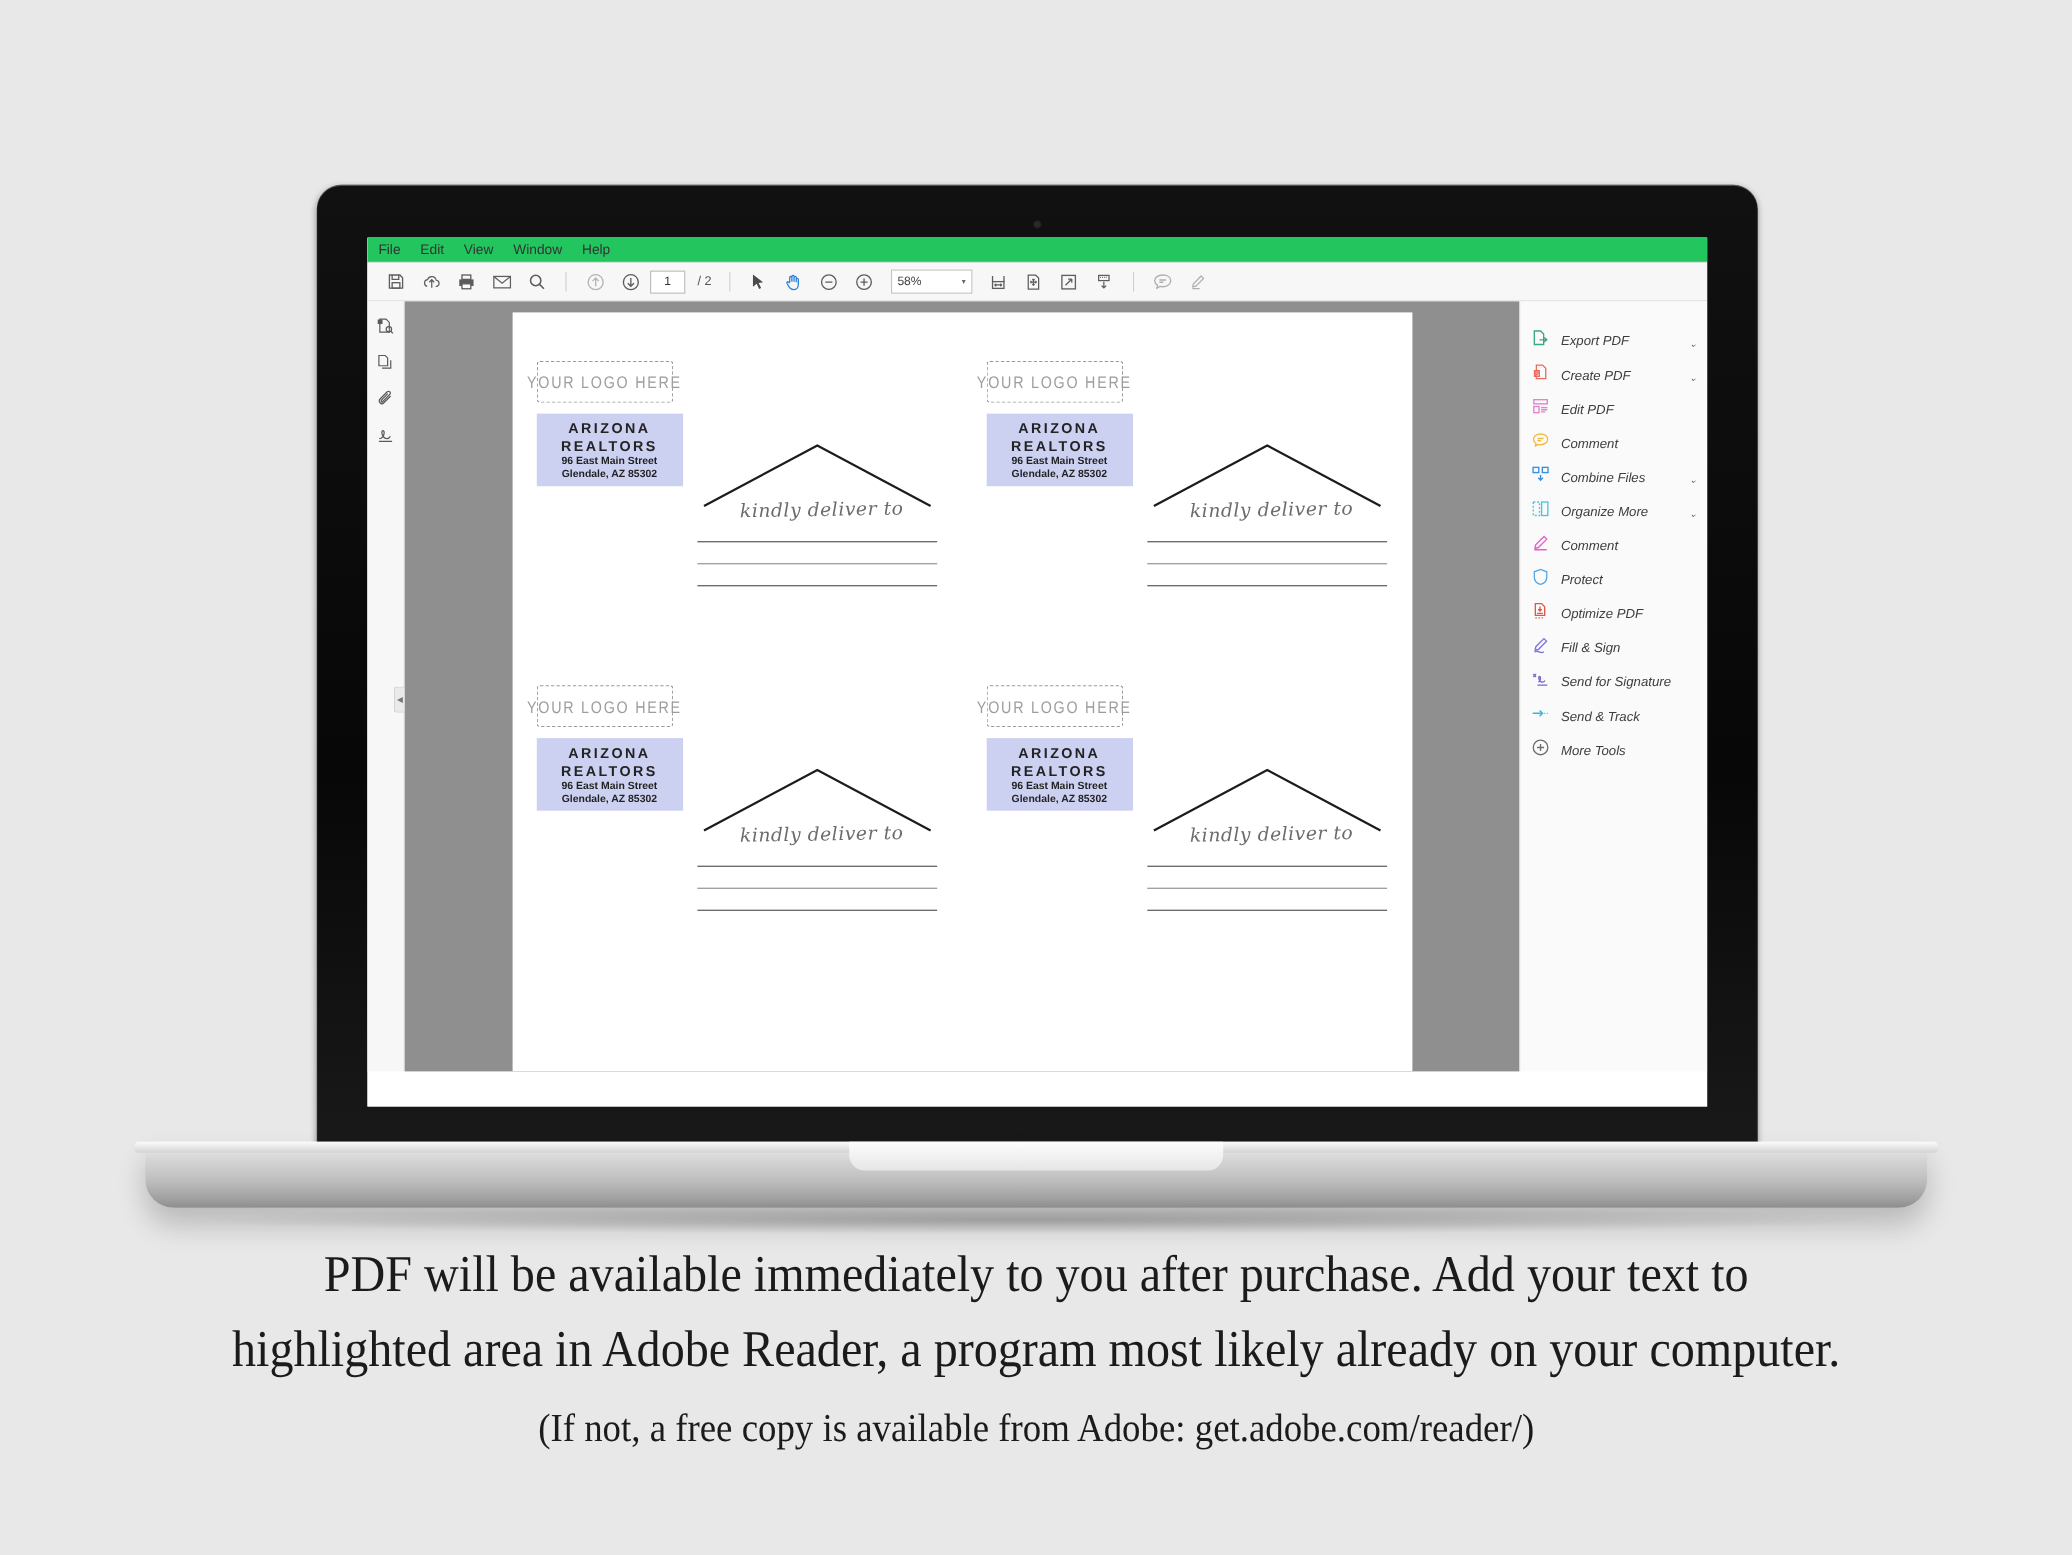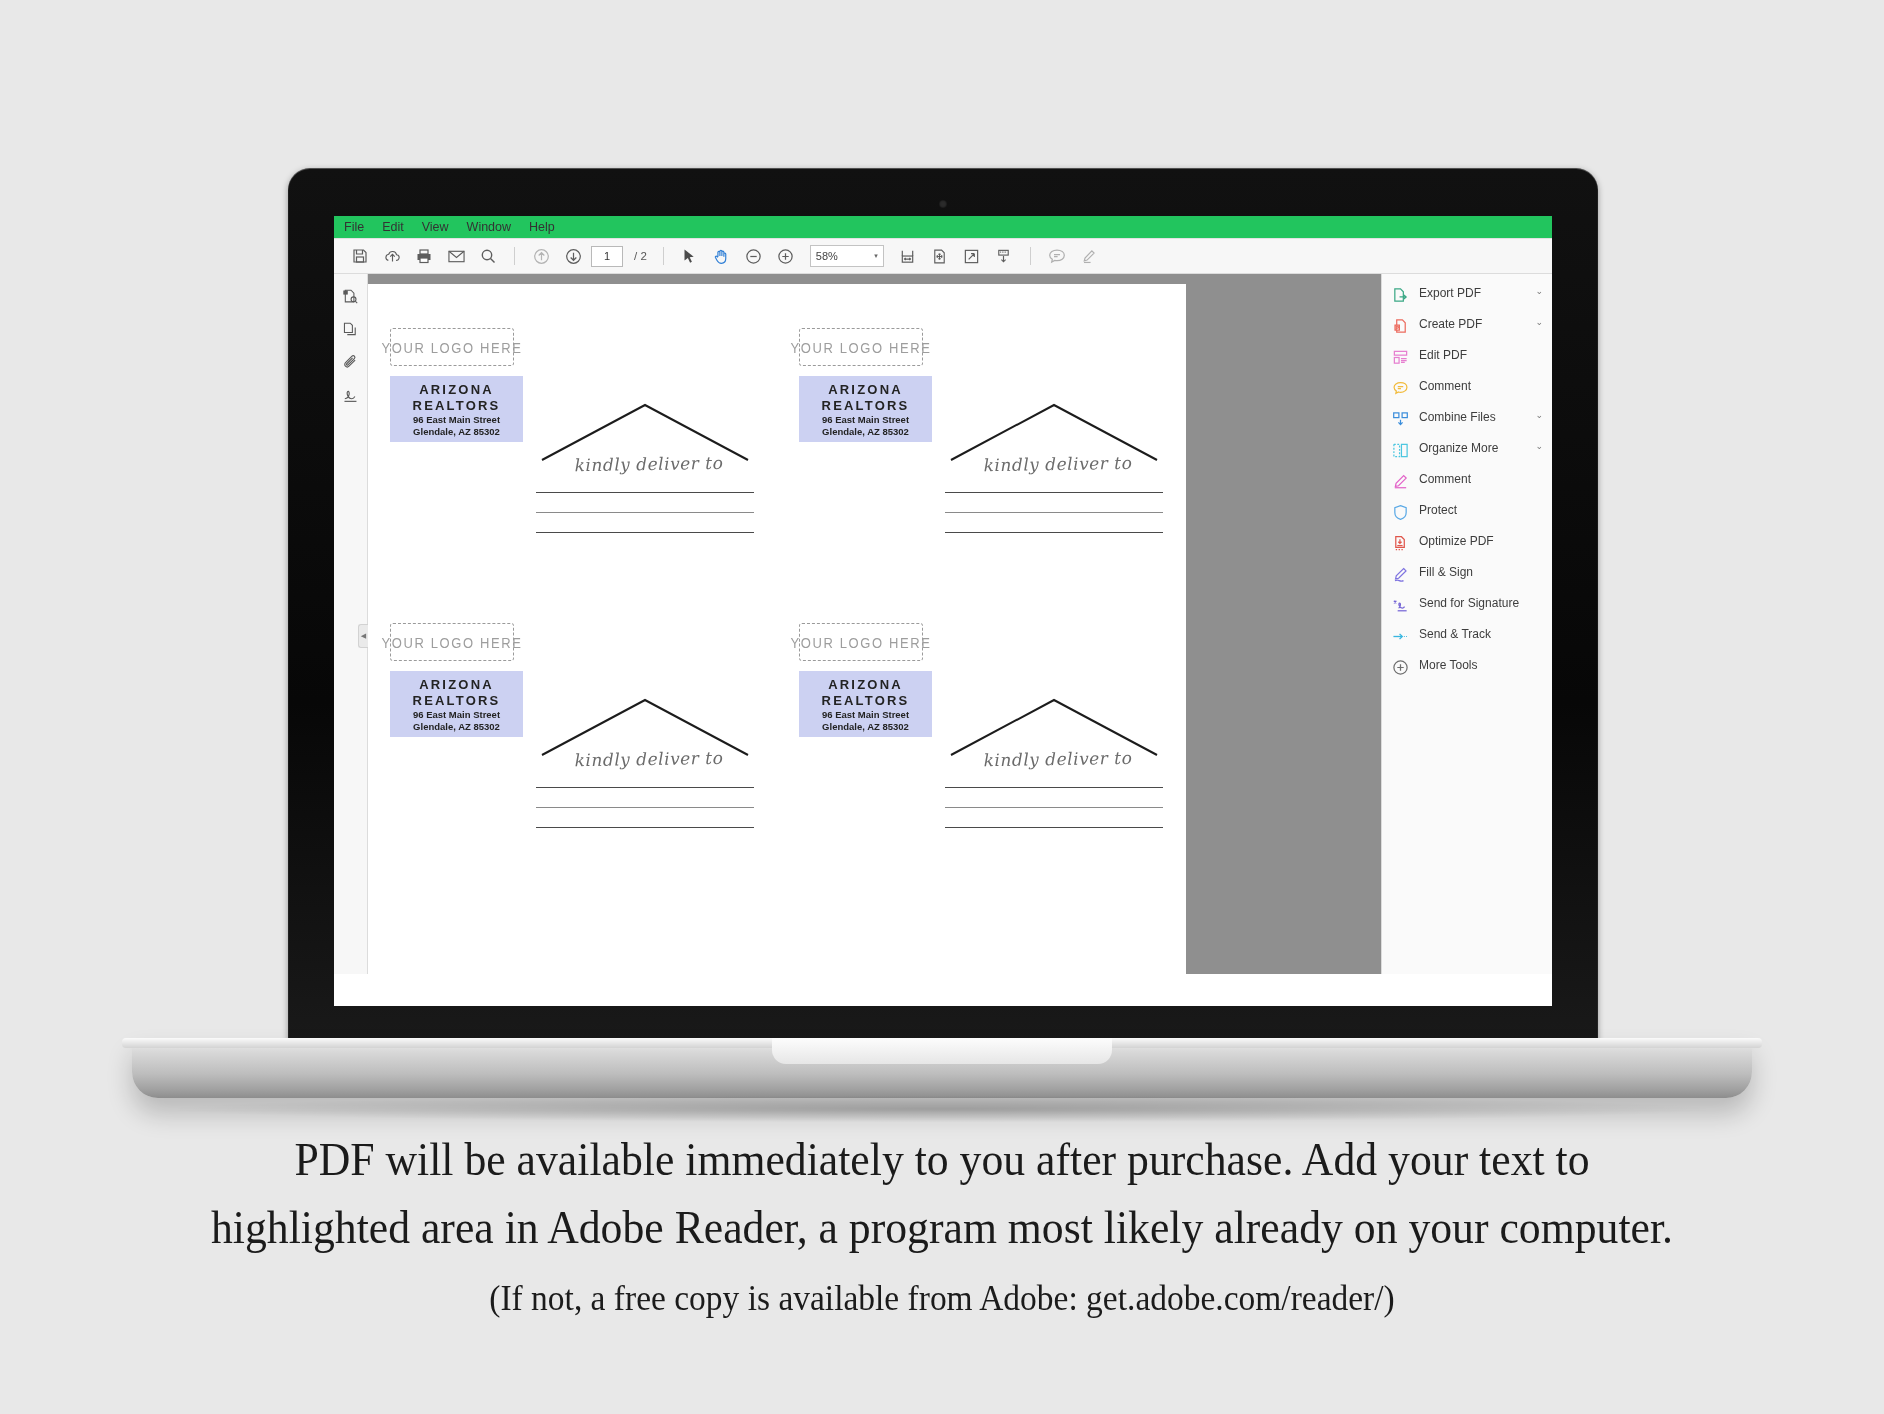--- a/index.html
+++ b/index.html
@@ -98,25 +98,25 @@
   .body{display:flex;height:calc(790px - 22px - 34px - 34px);}
   .leftrail{width:33px;background:#f7f7f7;border-right:1px solid #dcdcdc;
             padding-top:14px;display:flex;flex-direction:column;align-items:center;gap:13px;
             position:relative;}
   .leftrail .handle{position:absolute;right:-1px;top:50%;width:9px;height:22px;
                     background:#eaeaea;border:1px solid #d2d2d2;border-right:none;
                     display:flex;align-items:center;justify-content:center;
                     font-size:7px;color:#777;border-radius:3px 0 0 3px;}
 
   .docview{flex:1;background:#8f8f8f;overflow:hidden;position:relative;
-           display:flex;padding-top:10px;}
+           display:flex;justify-content:center;padding-top:10px;}
   .page{width:818px;height:auto;background:#fff;position:relative;}
 
   .rightpanel{width:170px;background:#fafafa;border-left:1px solid #dcdcdc;padding-top:12px;}
-  .tool{height:31px;display:flex;align-items:flex-start;padding:0 9px;gap:9px;}
+  .tool{height:31px;display:flex;align-items:flex-end;padding:0 9px;gap:9px;font-style:italic;}
   .tool .ic{width:19px;height:19px;display:flex;align-items:center;justify-content:center;flex:0 0 19px;}
   .tool .lbl{font-size:12px;color:#3d3d3d;white-space:nowrap;}
   .tool .chev{margin-left:auto;font-size:9px;color:#777;}
 
   
   .grid{position:relative;width:100%;padding:30px 0 24px 0;}
   .row{display:flex;}
   .cell{width:50%;position:relative;height:295px;}
   .logo-box{
     position:absolute;left:22px;top:14px;width:122px;height:36px;

